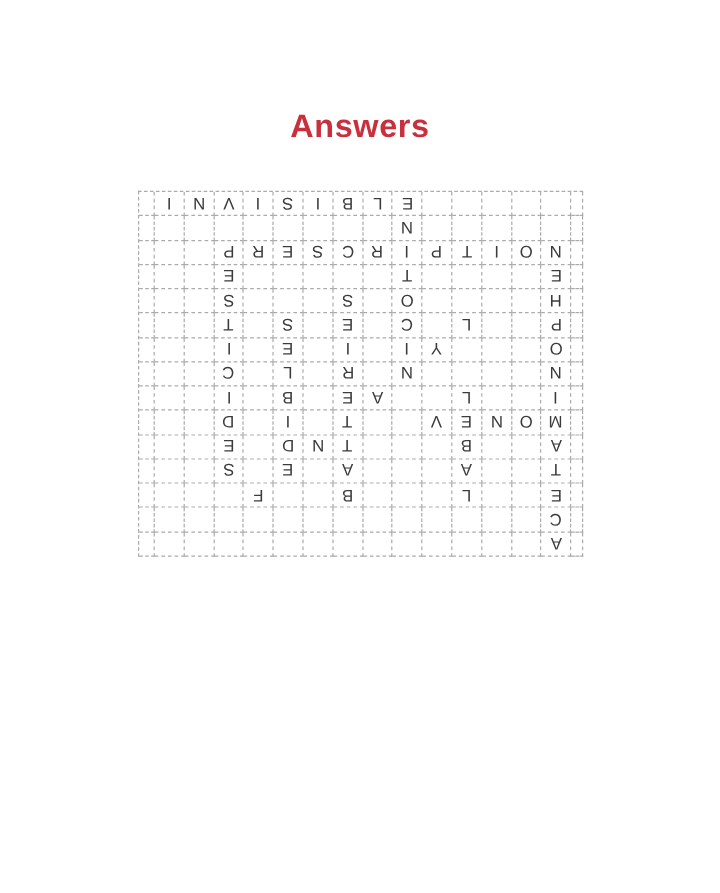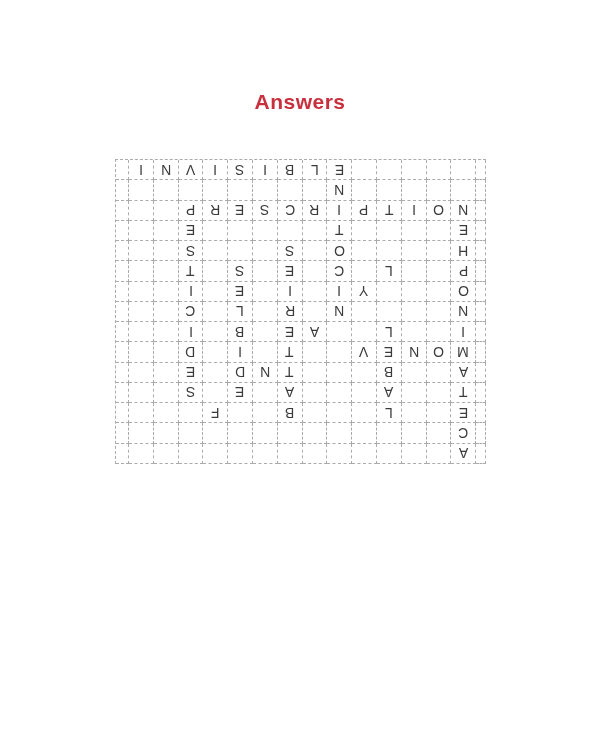--- a/index.html
+++ b/index.html
@@ -8,21 +8,21 @@
     width:600px;height:744px;
     background:var(--bg,#ffffff);
     font-family:"Liberation Sans",sans-serif;
     overflow:hidden;
   }
   .title{
     position:absolute;
     top:90px;left:0;width:600px;
     margin:0;
     text-align:center;
-    font-size:21px;
+    font-size:27px;
     font-weight:600;
     letter-spacing:0.5px;
     color:var(--title-color,#c8303e);
   }
   .grid{
     position:absolute;
     left:115px;top:159px;
     display:grid;
     grid-template-columns:13px repeat(14,24.8px) 10px;
     grid-auto-rows:20.25px;

